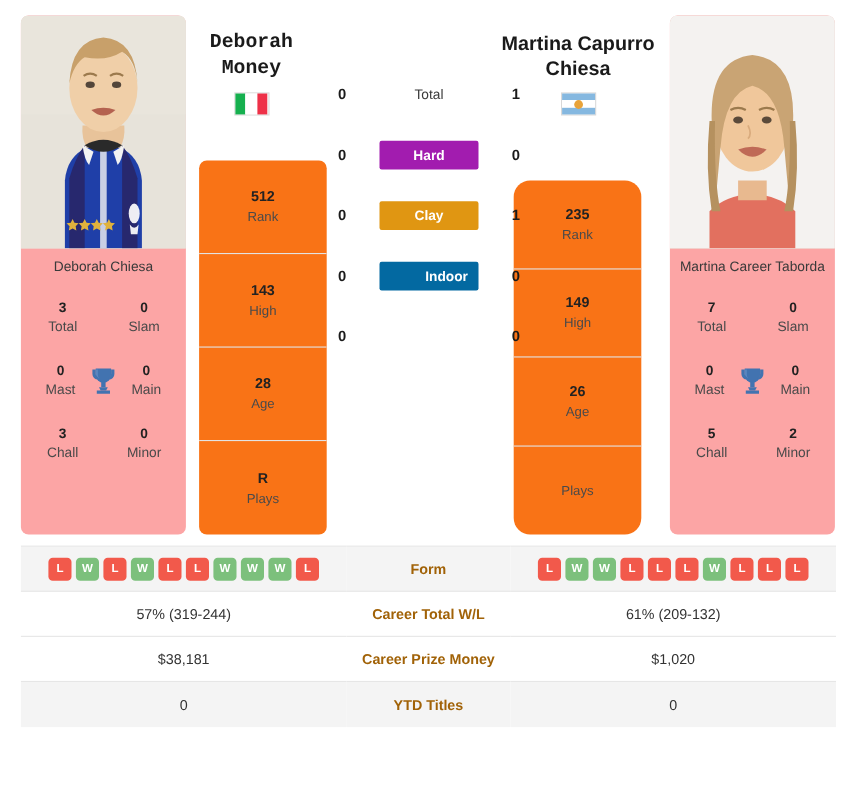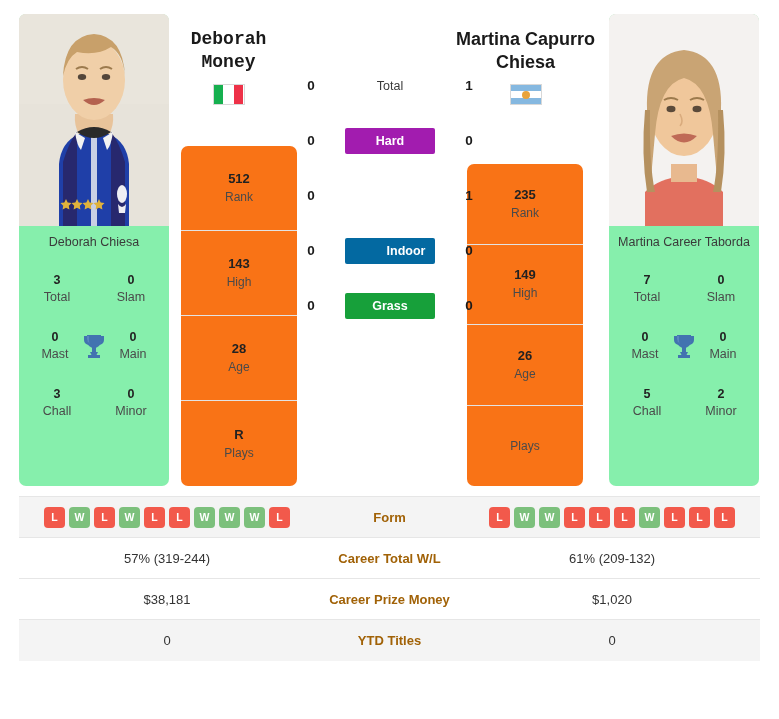--- a/index.html
+++ b/index.html
@@ -23,21 +23,21 @@
     width: 779px;
     height: 492px;
   }
 
   
   .player-card {
     position: absolute;
     top: 14px;
     width: 150px;
     height: 472px;
-    background: #86efac;
+    background: #fca5a5;
     border-radius: 7px;
     overflow: hidden;
   }
   .player-card.left  { left: 19px; }
   .player-card.right { left: 609px; }
 
   .photo {
     width: 150px;
     height: 212px;
     position: relative;
@@ -85,21 +85,21 @@
 
   
   .rank-col {
     position: absolute;
     width: 116px;
     background: #f97316;
     border-radius: 7px;
     overflow: hidden;
   }
   .rank-col.left  { left: 181px; top: 146px; height: 340px; }
-  .rank-col.right { left: 467px; top: 164px; height: 322px; }
+  .rank-col.right { left: 467px; top: 164px; height: 322px; border-radius: 15px; }
   .rank-cell {
     height: 85px;
     display: flex;
     flex-direction: column;
     align-items: center;
     justify-content: center;
     border-bottom: 1px solid #e3e3e3;
   }
   .rank-col.right .rank-cell { height: 80.5px; }
   .rank-cell:last-child { border-bottom: none; }
@@ -442,30 +442,30 @@
           <div class="h2h-bar plain">Total</div>
           <div class="h2h-score">1</div>
         </div>
         <div class="h2h-row">
           <div class="h2h-score">0</div>
           <div class="h2h-bar" style="background: #a21caf;">Hard</div>
           <div class="h2h-score">0</div>
         </div>
         <div class="h2h-row">
           <div class="h2h-score">0</div>
+          <div class="h2h-bar" style="background: rgb(224, 150, 18);">Clay</div>
           <div class="h2h-score">1</div>
         </div>
         <div class="h2h-row">
           <div class="h2h-score">0</div>
           <div class="h2h-bar" style="background: #0369a1; padding-left: 32px;">Indoor</div>
           <div class="h2h-score">0</div>
         </div>
         <div class="h2h-row">
           <div class="h2h-score">0</div>
-          <div class="h2h-bar" style="background: rgb(23, 160, 58);">Grass</div>
           <div class="h2h-score">0</div>
         </div>
       </div>
 
   </div>
 
   <table class="cmp-table">
     <tbody id="cmp-body">
         <tr class="alt">
           <td class="side">

